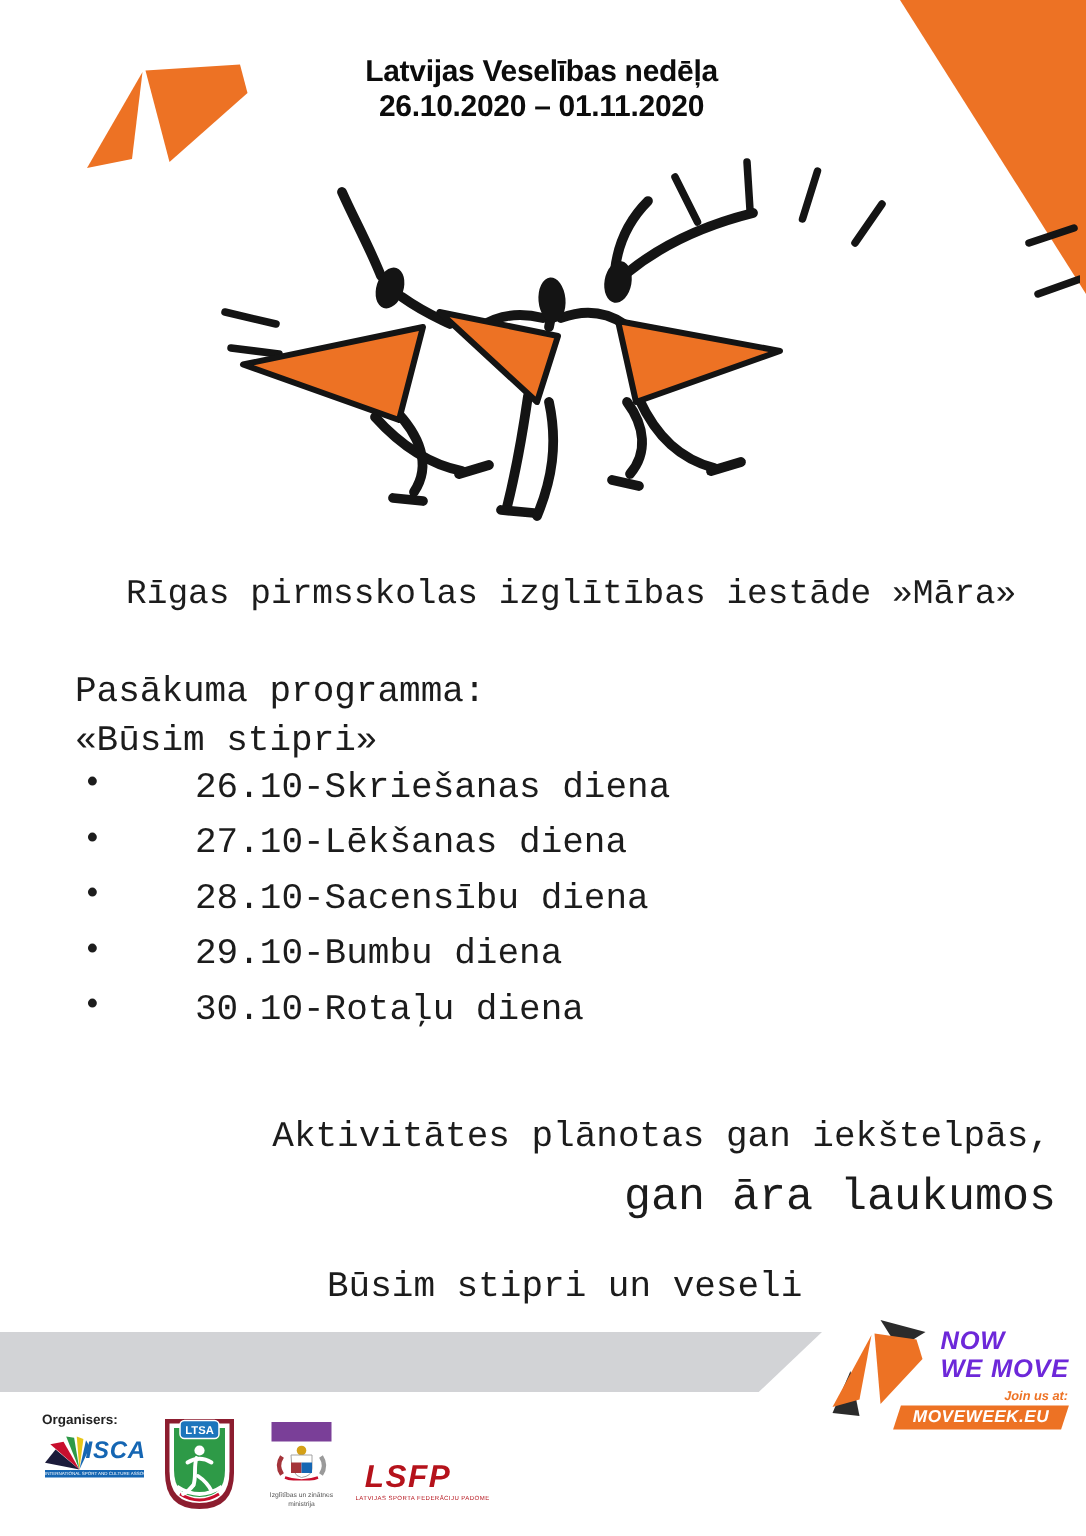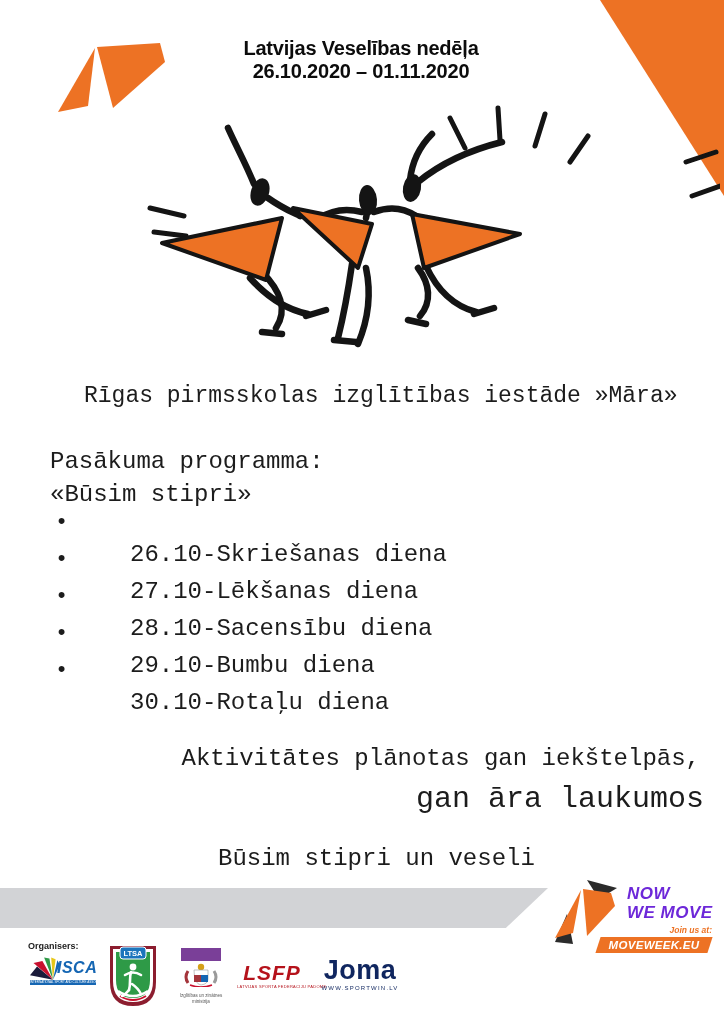--- a/index.html
+++ b/index.html
@@ -18,21 +18,21 @@
   
   #movers{left:120px;top:100px;}
 
   
   #institution{left:84px;top:383px;font-size:23px;}
   #program-heading{left:50px;top:448px;font-size:24px;}
   #program-subheading{left:50px;top:481px;font-size:24px;}
   #event-list{left:0;top:512px;width:724px;list-style:none;margin:0;padding:0;}
   #event-list li{position:relative;height:37px;font-size:24px;}
   #event-list .bullet{position:absolute;left:55px;top:-2px;font-size:22px;}
-  #event-list .evt{position:absolute;left:130px;top:0;margin-top:29px;}
+  #event-list .evt{position:absolute;left:130px;top:0;}
   #note1{right:24px;top:745px;font-size:24px;}
   #note2{right:20px;top:782px;font-size:30px;}
   #closing{left:218px;top:845px;font-size:24px;}
 
   
   #gray-band{left:0;top:888px;width:548px;height:40px;background:#D2D3D6;
              clip-path:polygon(0 0,100% 0,92.3% 100%,0 100%);}
   #nwm-icon{left:553px;top:880px;}
   .nwm-line{color:#6d28d9;font-weight:800;font-style:italic;letter-spacing:.5px;font-size:17px;line-height:19px;}
   #nwm-now{left:627px;top:884px;}
@@ -49,21 +49,21 @@
   #isca-logo{left:30px;top:956px;width:66px;height:30px;}
   #isca-name{position:absolute;left:27px;top:3px;font-size:16px;font-style:italic;font-weight:800;
              color:#1566B3;letter-spacing:.5px;}
   #isca-bar{position:absolute;left:0;top:24px;width:66px;height:5px;background:#1566B3;
             color:#fff;font-size:3px;line-height:5px;text-align:center;overflow:hidden;white-space:nowrap;}
   #ltsa-logo{left:108px;top:944px;}
   #ministry-logo{left:176px;top:948px;width:50px;}
   #ministry-rect{width:40px;height:13px;background:#7A3F98;margin:0 auto;}
   #ministry-label{margin-top:2px;font-size:4.5px;line-height:5.5px;text-align:center;color:#555;}
   #lsfp-logo{left:237px;top:962px;width:70px;text-align:center;}
-  #lsfp-name{font-size:21px;font-weight:900;font-style:italic;color:#B5121B;letter-spacing:1px;line-height:21px;}
+  #lsfp-name{font-size:21px;font-weight:900;font-style:italic;color:#B5121B;letter-spacing:1px;line-height:21px;margin-top:12px;}
   #lsfp-tagline{margin-top:1px;font-size:4px;color:#B5121B;letter-spacing:.3px;white-space:nowrap;}
   #joma-logo{left:315px;top:957px;width:90px;text-align:center;}
   #joma-name{font-size:27px;font-weight:800;color:#10265F;line-height:27px;letter-spacing:.5px;}
   #joma-site{margin-top:1px;font-size:6px;color:#10265F;letter-spacing:1.2px;}
 </style>
 </head>
 <body>
 
 <div id="poster">
 
@@ -214,18 +214,14 @@
       <path d="M14,24 Q25,28 36,24" stroke="#C8102E" stroke-width="1.6" fill="none"></path>
     </svg>
     <div id="ministry-label">Izglītības un zinātnes ministrija</div>
   </div>
 
   <div id="lsfp-logo" class="abs">
     <div id="lsfp-name">LSFP</div>
     <div id="lsfp-tagline">LATVIJAS SPORTA FEDERĀCIJU PADOME</div>
   </div>
 
-  <div id="joma-logo" class="abs">
-    <div id="joma-name">Joma</div>
-    <div id="joma-site">WWW.SPORTWIN.LV</div>
-  </div>
 
 </div>
 
 </body></html>

